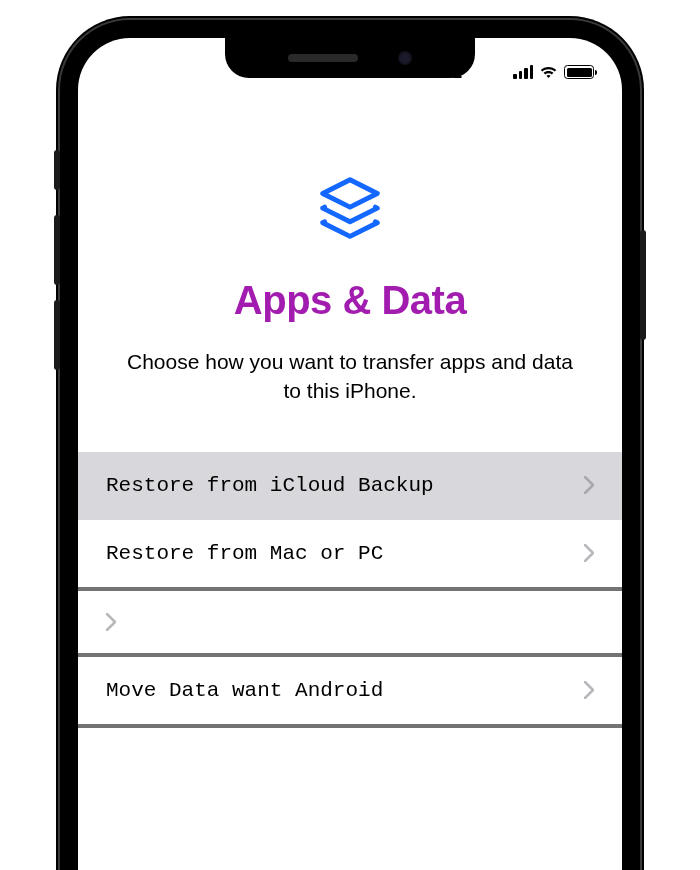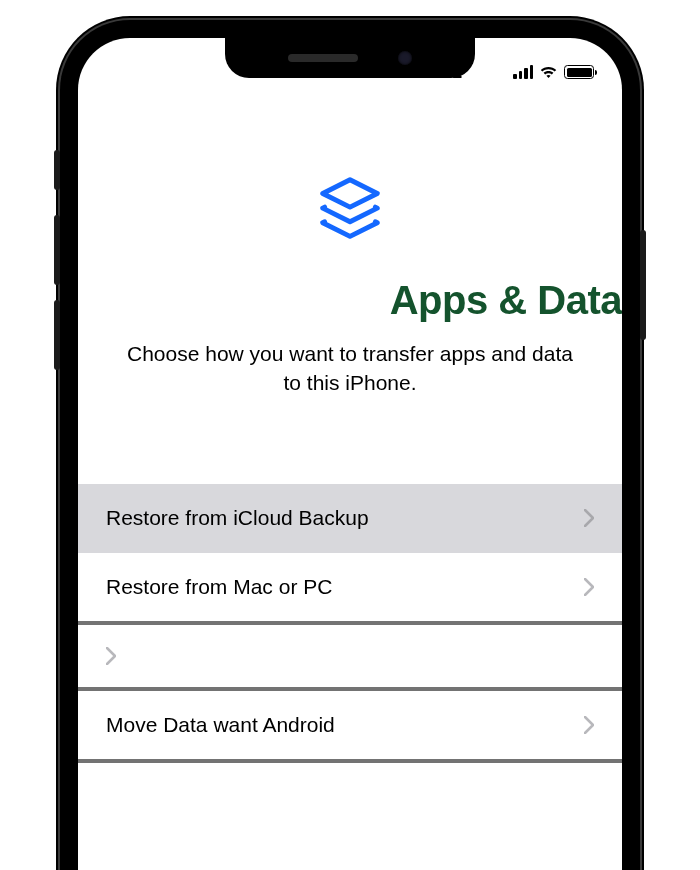--- a/index.html
+++ b/index.html
@@ -132,33 +132,32 @@
     }
     .hero-icon {
       display: flex;
       justify-content: center;
       margin-bottom: 28px;
     }
     .hero-icon svg { width: 78px; height: 78px; }
     .page-title {
       font-size: 40px;
       font-weight: 700;
-      color: #14532d;
-      margin-bottom: 16px;
+      color: #a21caf;
+      margin-bottom: 24px;
       letter-spacing: -0.5px;
-      text-align: right;
     }
     .subtitle {
       font-size: 21px;
       color: #000;
       line-height: 1.4;
       padding: 0 40px;
-      margin-bottom: 86px;
-    }
-    .option-list { text-align: right; }
+      margin-bottom: 46px;
+    }
+    .option-list { text-align: right; font-family: Liberation Mono, monospace; }
     .option-row {
       display: flex;
       align-items: center;
       justify-content: space-between;
       padding: 22px 28px 22px 28px;
       font-size: 21px;
       color: #000;
       border-bottom: 4px solid #737373;
       cursor: pointer;
     }

